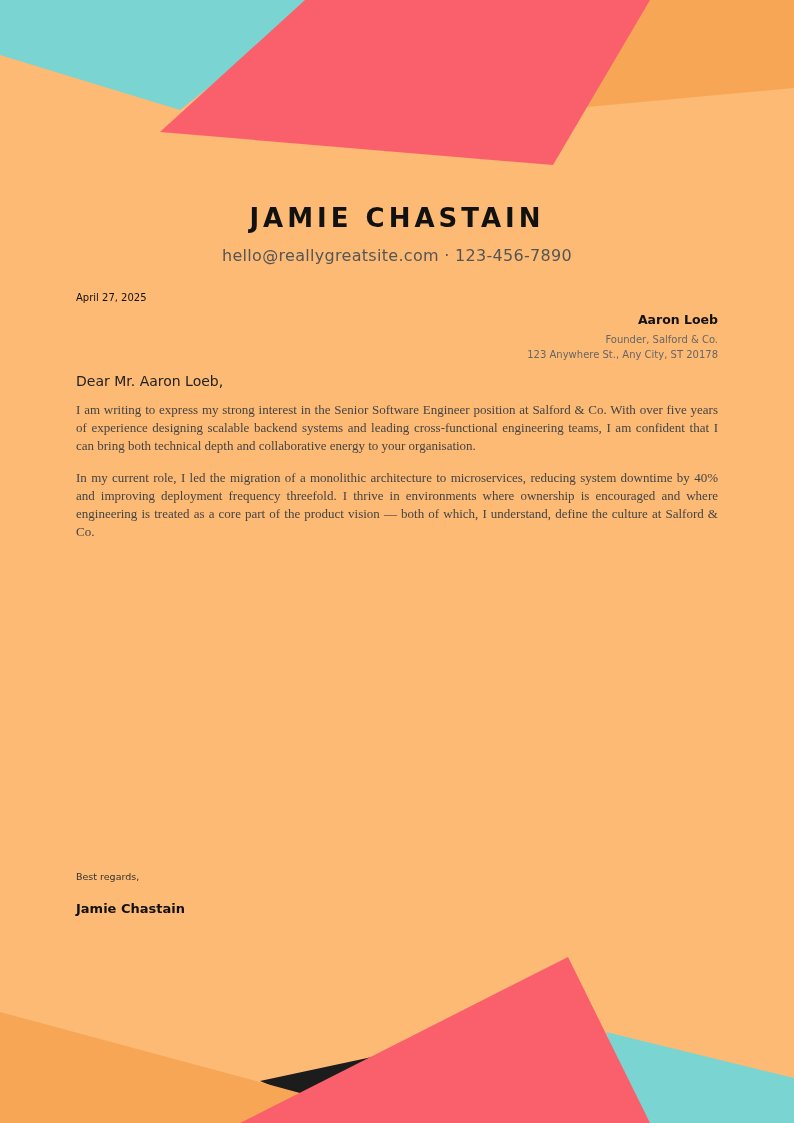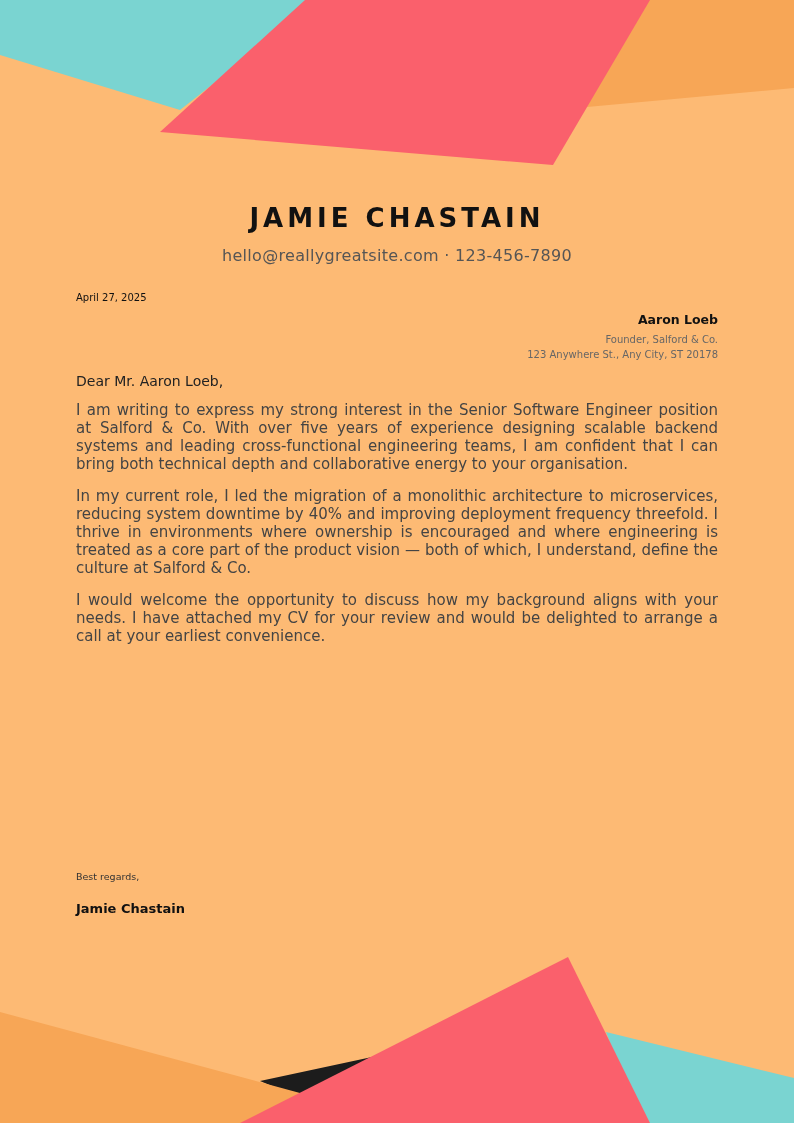--- a/index.html
+++ b/index.html
@@ -6,21 +6,21 @@
   .page{position:relative;width:794px;height:1123px;overflow:hidden;background:#fdba74;font-family:"DejaVu Sans","Liberation Sans",sans-serif;color:#333;}
   svg.deco{position:absolute;left:0;top:0;}
   .name{position:absolute;top:203px;left:0;width:794px;text-align:center;font-family:"DejaVu Sans",sans-serif;font-weight:bold;font-size:26px;letter-spacing:4px;color:#111;}
   .contact{position:absolute;top:246px;left:0;width:794px;text-align:center;font-size:16px;color:#555;letter-spacing:0.3px;}
   .date{position:absolute;top:292px;left:76px;font-size:10px;font-weight:normal;color:#111;}
   .recipient{position:absolute;top:292px;right:76px;text-align:right;margin-top:20px;}
   .rname{font-size:12.5px;font-weight:bold;color:#111;margin-bottom:5px;}
   .rline{font-size:10px;color:#666;line-height:15px;}
   .salutation{position:absolute;top:373px;left:76px;font-size:14px;color:#222;}
   .body{position:absolute;top:401px;left:76px;width:642px;}
-  .para{font-size:15px;line-height:18px;color:#444;text-align:justify;margin:0 0 14px 0;}
+  .para{font-size:13px;line-height:18px;color:#444;text-align:justify;margin:0 0 14px 0;font-family:Liberation Serif, serif;}
   .closing{position:absolute;top:871px;left:76px;font-size:9.5px;color:#333;}
   .signature{position:absolute;top:901px;left:76px;font-size:13px;font-weight:bold;color:#111;}
 </style>
 </head>
 <body>
 
 <div class="page">
   <svg class="deco" width="794" height="1123" viewBox="0 0 794 1123">
 
     <polygon points="0,0 320,0 180,110 0,55" fill="#7AD4D1"></polygon>
@@ -42,18 +42,17 @@
     <div class="rname">Aaron Loeb</div>
     <div class="rline">Founder, Salford &amp; Co.</div>
     <div class="rline">123 Anywhere St., Any City, ST 20178</div>
   </div>
 
   <div class="salutation">Dear Mr. Aaron Loeb,</div>
 
   <div class="body">
     <p class="para">I am writing to express my strong interest in the Senior Software Engineer position at Salford &amp; Co. With over five years of experience designing scalable backend systems and leading cross-functional engineering teams, I am confident that I can bring both technical depth and collaborative energy to your organisation.</p>
     <p class="para">In my current role, I led the migration of a monolithic architecture to microservices, reducing system downtime by 40% and improving deployment frequency threefold. I thrive in environments where ownership is encouraged and where engineering is treated as a core part of the product vision — both of which, I understand, define the culture at Salford &amp; Co.</p>
-    <p class="para">I would welcome the opportunity to discuss how my background aligns with your needs. I have attached my CV for your review and would be delighted to arrange a call at your earliest convenience.</p>
   </div>
 
   <div class="closing">Best regards,</div>
   <div class="signature">Jamie Chastain</div>
 </div>
 
 </body></html>

